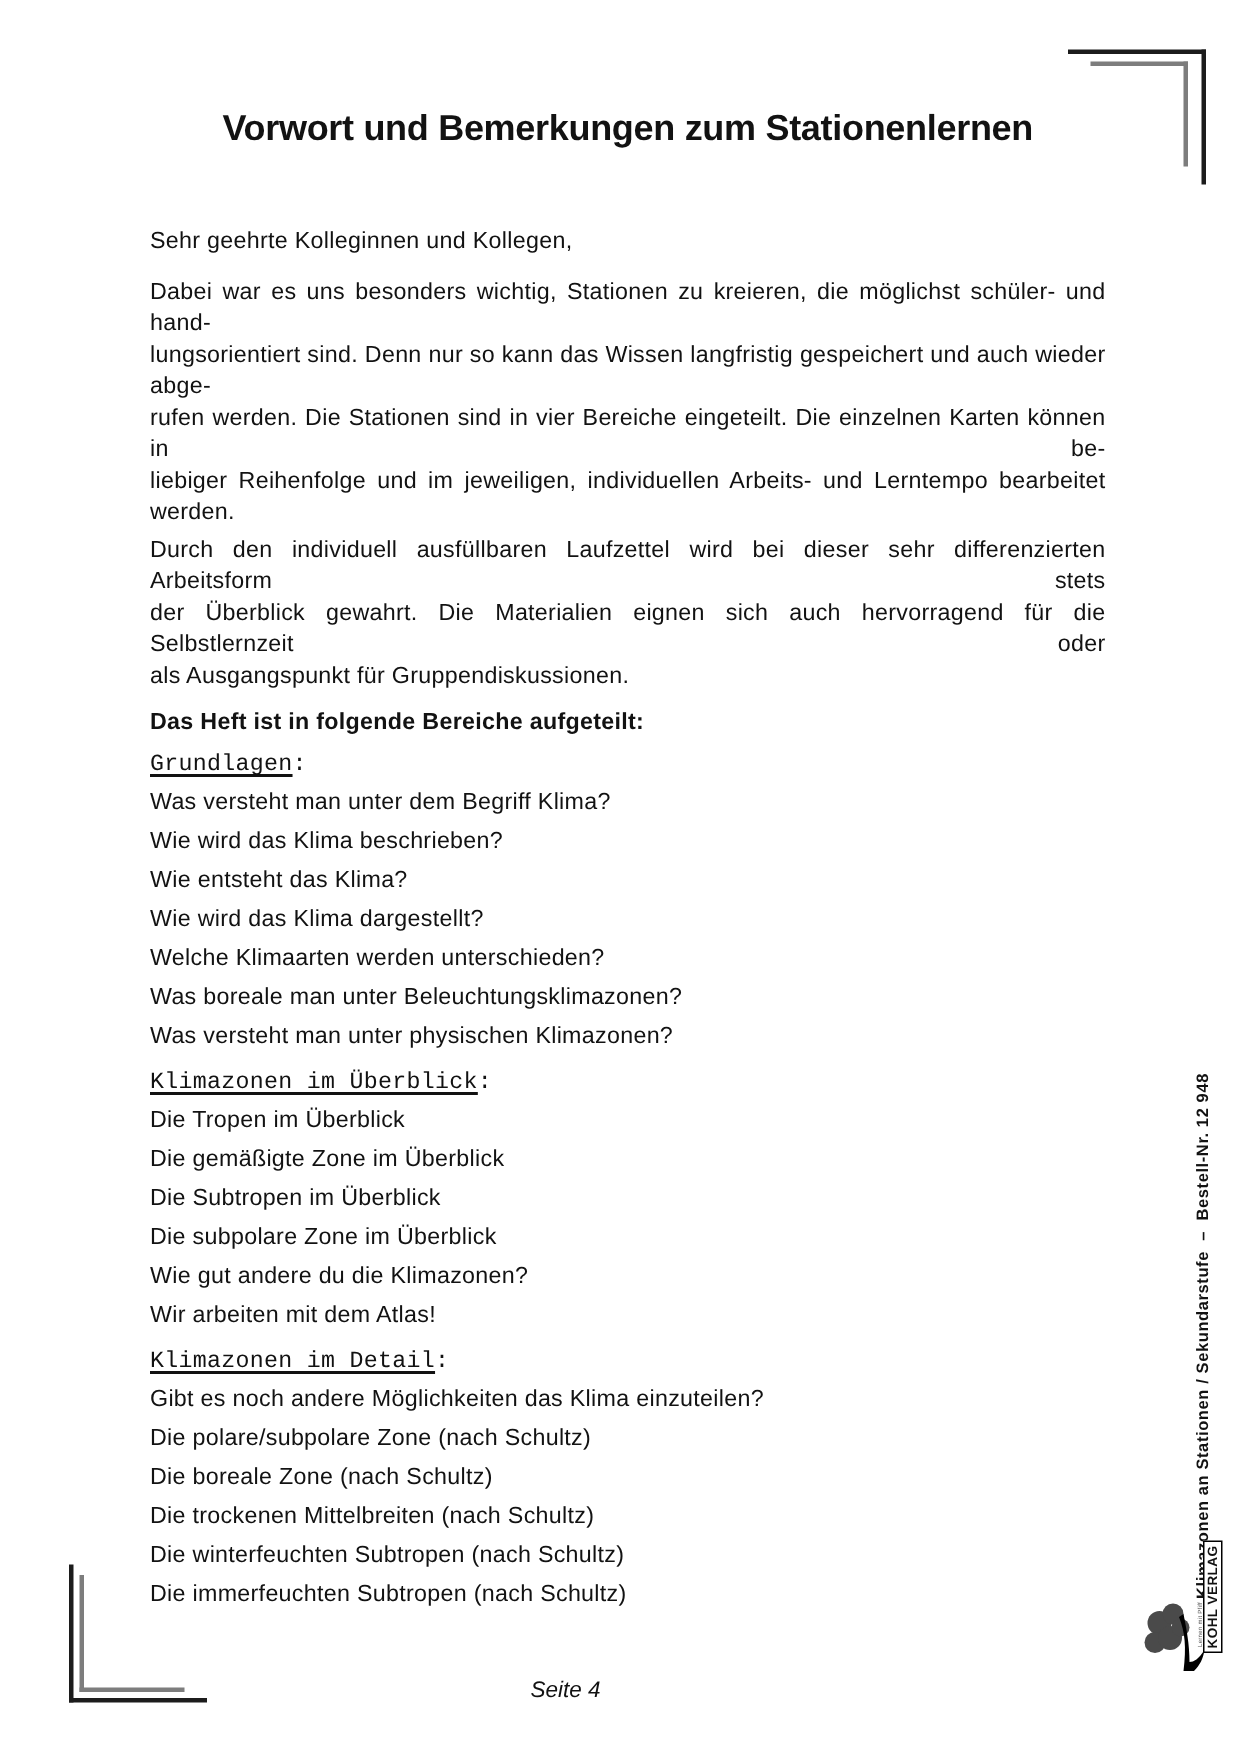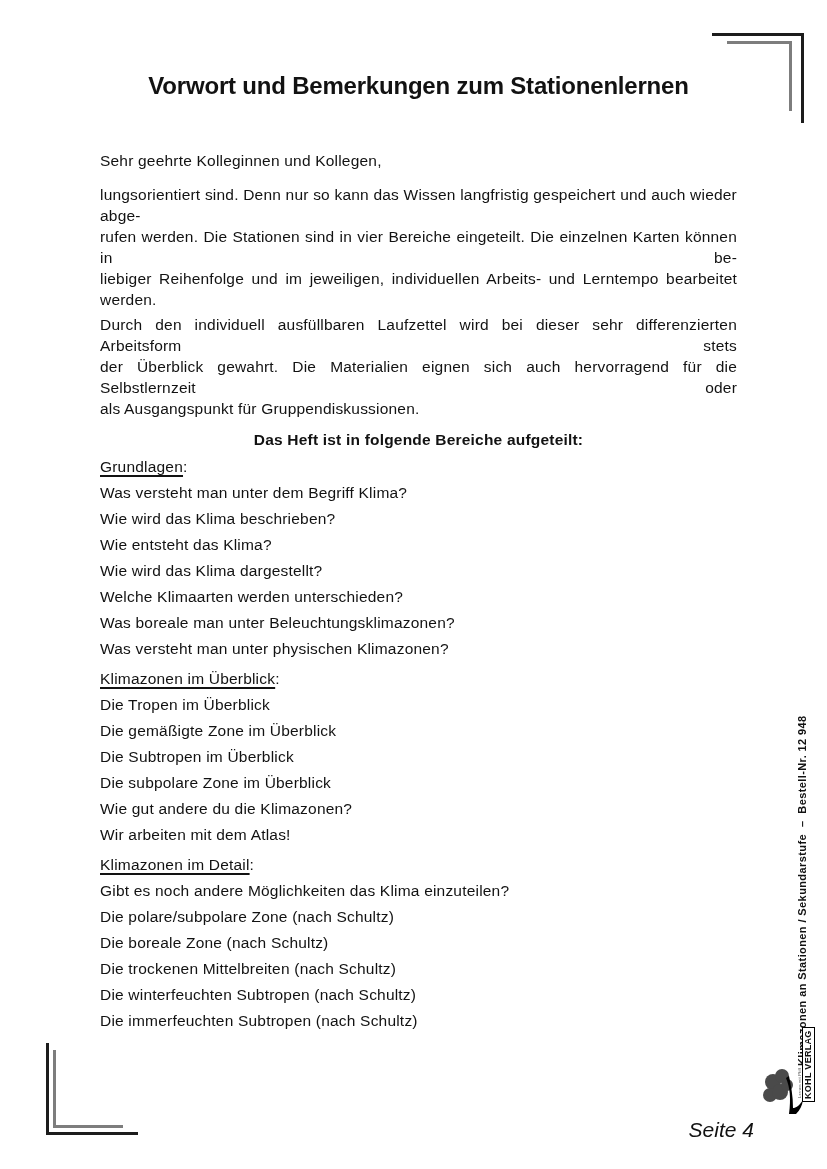--- a/index.html
+++ b/index.html
@@ -17,27 +17,27 @@
   .content{position:absolute;left:100px;top:0;width:637px;}
   .title{
     margin:72px 0 0 0;font-size:24px;font-weight:bold;text-align:center;
     letter-spacing:-0.2px;white-space:nowrap;
   }
   .salutation{margin-top:50px;font-size:15.5px;line-height:21px;letter-spacing:0.2px;}
   .paragraphs .para{margin-top:13px;font-size:15.5px;line-height:21px;letter-spacing:0.2px;}
   .paragraphs .para + .para{margin-top:4px;}
   .pline{text-align:justify;text-align-last:justify;text-justify:inter-word;}
   .plast{text-align-last:left;}
-  .intro-heading{margin-top:10px;font-size:15.5px;font-weight:bold;line-height:21px;letter-spacing:0.2px;text-align:center;}
-  .sec-heading{margin-top:4px;font-size:15.5px;line-height:26px;letter-spacing:0.2px;}
+  .intro-heading{margin-top:10px;font-size:15.5px;font-weight:bold;line-height:21px;letter-spacing:0.2px;}
+  .sec-heading{margin-top:4px;font-size:15.5px;line-height:26px;letter-spacing:0.2px;font-family:Liberation Mono, monospace;}
   .u{text-decoration:underline;text-underline-offset:3px;text-decoration-thickness:1.5px;}
   .item{font-size:15.5px;line-height:26px;letter-spacing:0.2px;}
   .footer{
-    position:absolute;left:0;top:1118px;width:754px;text-align:right;
-    font-style:italic;font-size:21px;
+    position:absolute;left:0;top:1118px;width:754px;text-align:center;
+    font-style:italic;font-size:15px;
   }
   .sidebar-text{
     position:absolute;left:796px;top:1066px;transform:rotate(-90deg);
     transform-origin:0 0;font-weight:bold;font-size:11px;letter-spacing:0.4px;
     white-space:pre;
   }
   .corner{position:absolute;}
   .tr-black-h{left:712px;top:33px;width:92px;height:3px;background:var(--corner-black);}
   .tr-black-v{left:801px;top:33px;width:3px;height:90px;background:var(--corner-black);}
   .tr-gray-h{left:727px;top:41px;width:65px;height:3px;background:var(--corner-gray);}
@@ -70,20 +70,21 @@
   <div class="corner bl-black-v"></div>
   <div class="corner bl-black-h"></div>
   <div class="corner bl-gray-v"></div>
   <div class="corner bl-gray-h"></div>
 
   <div class="content">
     <div class="title">Vorwort und Bemerkungen zum Stationenlernen</div>
     <div class="salutation">Sehr geehrte Kolleginnen und Kollegen,</div>
     <div class="paragraphs">
         <div class="para">
+          <div class="pline">Dabei war es uns besonders wichtig, Stationen zu kreieren, die möglichst schüler- und hand-</div>
           <div class="pline">lungsorientiert sind. Denn nur so kann das Wissen langfristig gespeichert und auch wieder abge-</div>
           <div class="pline">rufen werden. Die Stationen sind in vier Bereiche eingeteilt. Die einzelnen Karten können in be-</div>
           <div class="pline plast">liebiger Reihenfolge und im jeweiligen, individuellen Arbeits- und Lerntempo bearbeitet werden.</div>
         </div>
         <div class="para">
           <div class="pline">Durch den individuell ausfüllbaren Laufzettel wird bei dieser sehr differenzierten Arbeitsform stets</div>
           <div class="pline">der Überblick gewahrt. Die Materialien eignen sich auch hervorragend für die Selbstlernzeit oder</div>
           <div class="pline plast">als Ausgangspunkt für Gruppendiskussionen.</div>
         </div>
       </div>

